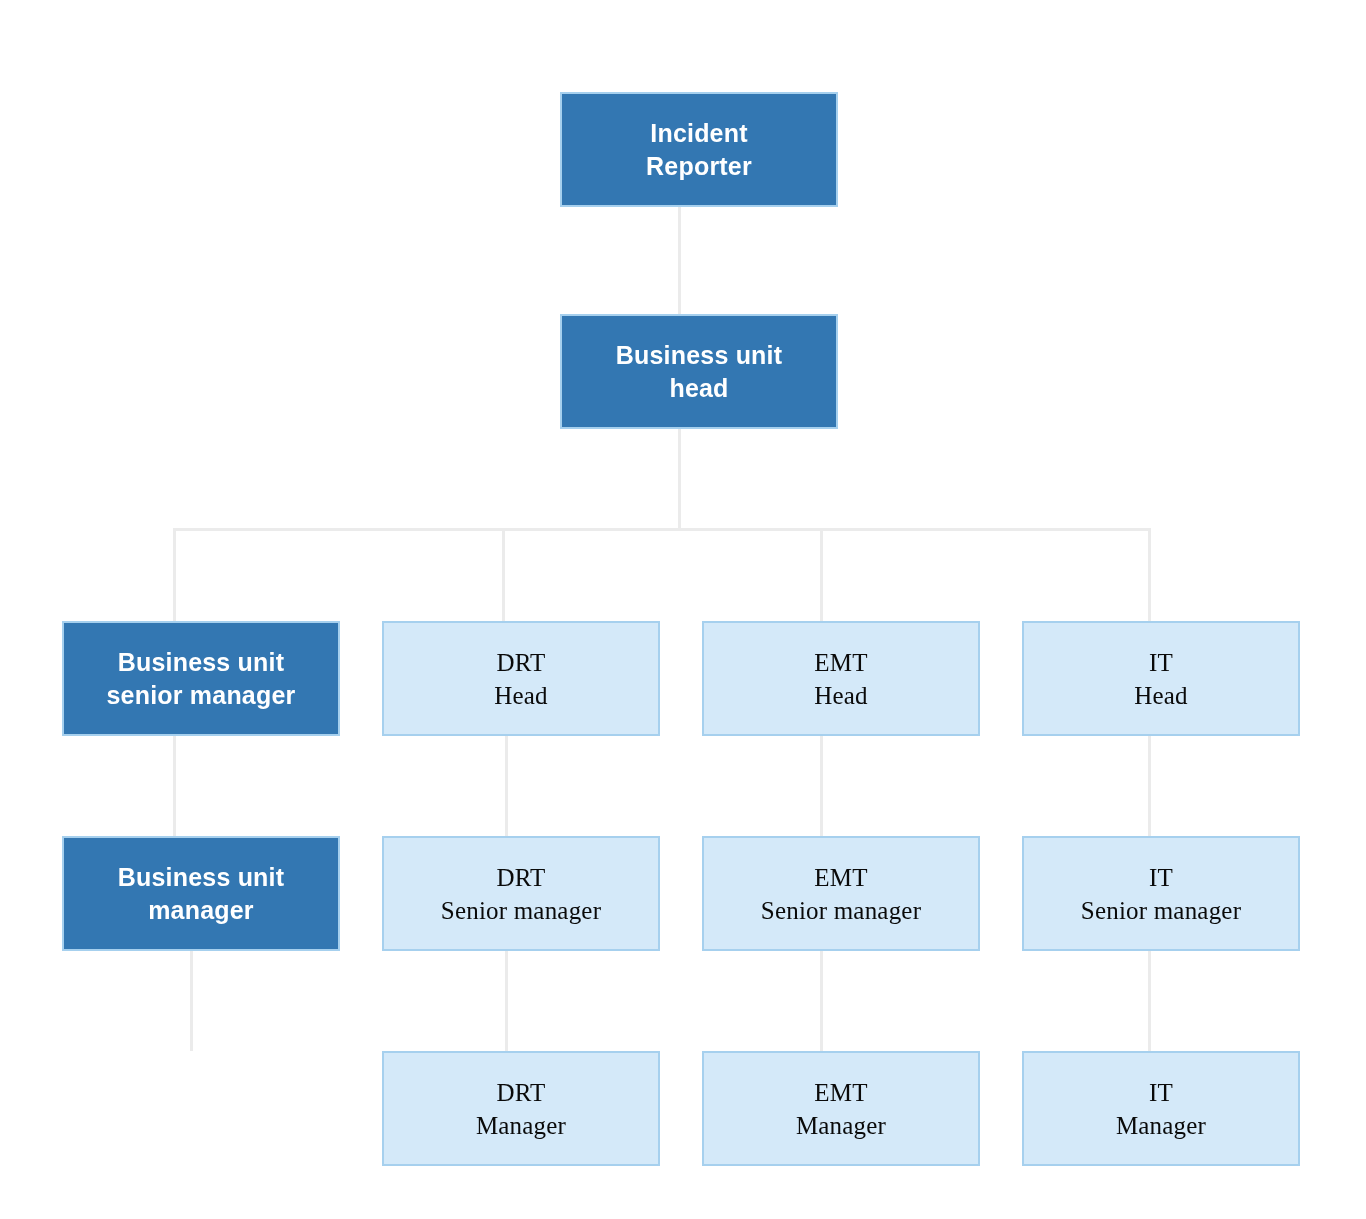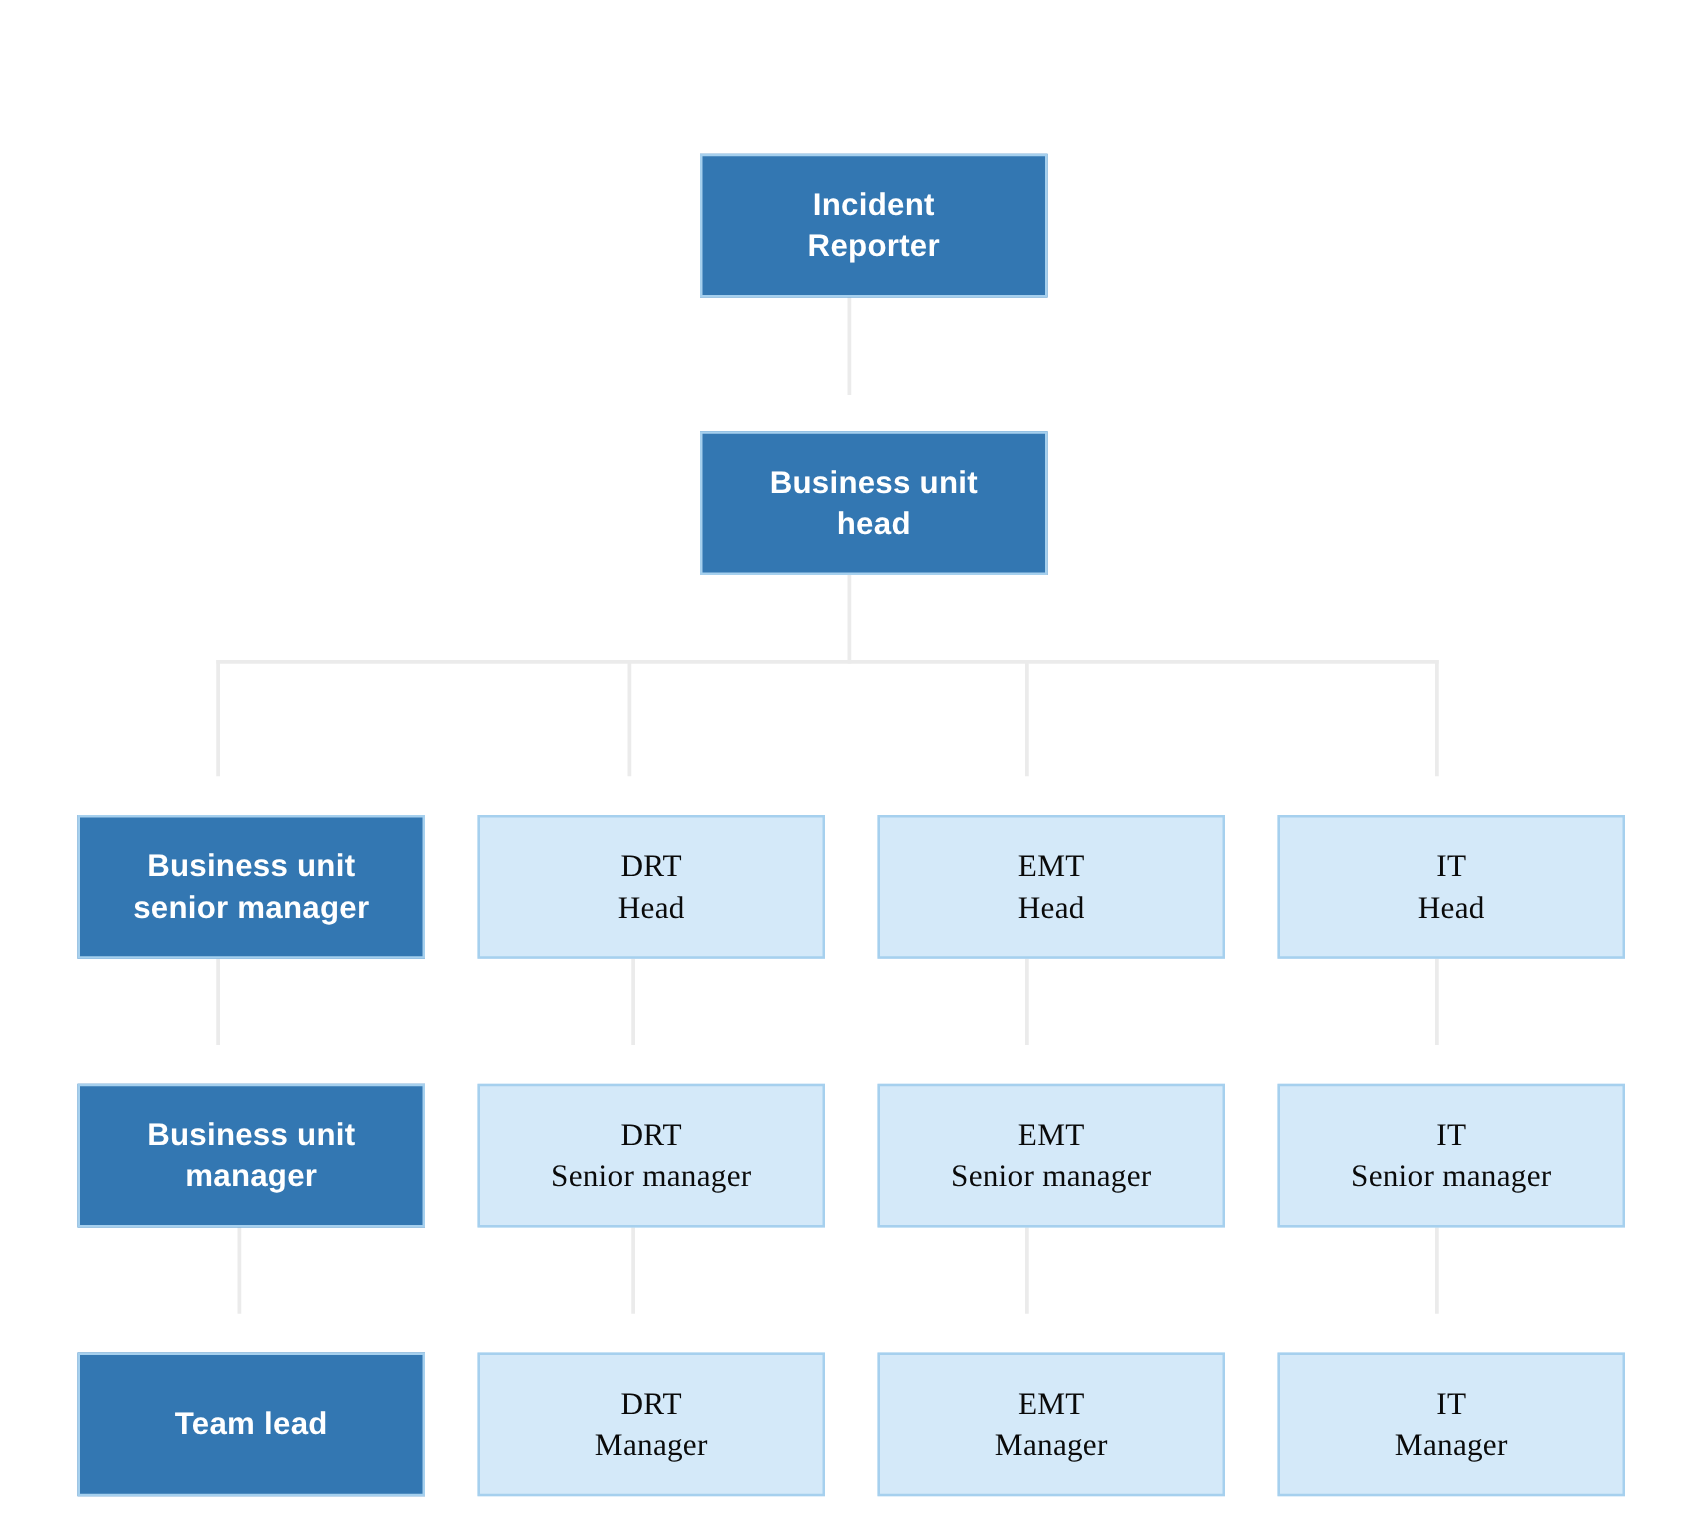--- a/index.html
+++ b/index.html
@@ -23,21 +23,20 @@
   .node{
     position:absolute;
     width:278px;
     height:115px;
     box-sizing:border-box;
     border:2px solid var(--box-border);
     display:flex;
     align-items:center;
     justify-content:center;
     text-align:center;
-    margin-top:31px;
   }
   .node.dark{
     background:var(--dark-fill);
     color:var(--dark-text);
     font-weight:bold;
   }
   .node.light{
     background:var(--light-fill);
     color:var(--light-text);
     font-weight:normal;
@@ -118,23 +117,20 @@
   </div>
   <div class="node light" style="left:702px;top:836px">
     <span class="label">EMT
 Senior manager</span>
   </div>
   <div class="node light" style="left:1022px;top:836px">
     <span class="label">IT
 Senior manager</span>
   </div>
 
-  <div class="node dark" style="left:62px;top:1051px">
-    <span class="label">Team lead</span>
-  </div>
   <div class="node light" style="left:382px;top:1051px">
     <span class="label">DRT
 Manager</span>
   </div>
   <div class="node light" style="left:702px;top:1051px">
     <span class="label">EMT
 Manager</span>
   </div>
   <div class="node light" style="left:1022px;top:1051px">
     <span class="label">IT

